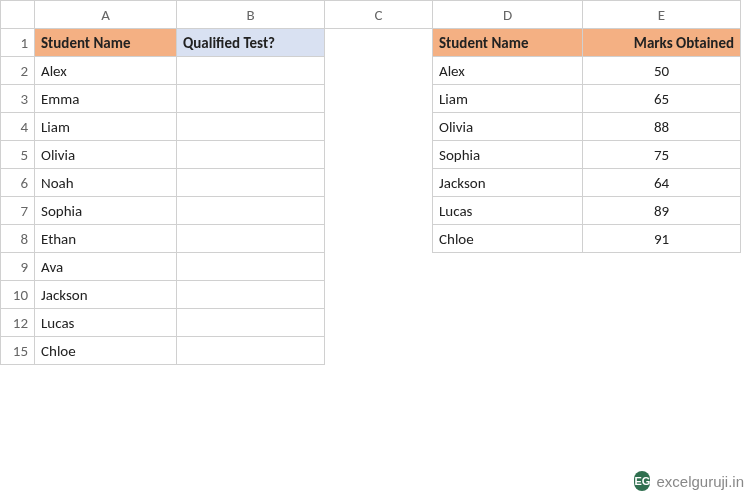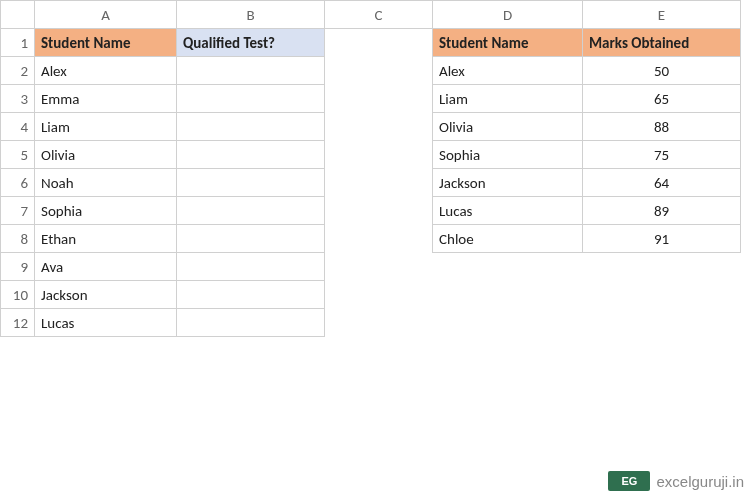--- a/index.html
+++ b/index.html
@@ -32,45 +32,45 @@
     text-align: center;
     border: 1px solid #d0d0d0;
   }
   .sheet .rowhead { width: 34px; text-align: right; padding-right: 6px; }
   .colA { width: 142px; }
   .colB { width: 148px; }
   .colC { width: 108px; }
   .colD { width: 150px; }
   .colE { width: 158px; }
   .hdr-orange { background: #f4b083 !important; font-weight: bold; text-align: left; }
-  .hdr-orange.center { text-align: left; }
+  .hdr-orange.center { text-align: right; }
   .hdr-blue { background: #d9e1f2 !important; font-weight: bold; text-align: left; }
   .center { text-align: center; }
   .noborder { border: none !important; background: #fff; }
   .watermark {
     position: absolute;
     right: 12px;
     bottom: 10px;
     font-size: 15px;
     color: #888;
     display: flex;
     align-items: center;
     gap: 6px;
     font-family: Arial, sans-serif;
   }
   .watermark .logo {
-    width: 42px; height: 20px;
+    width: 16px; height: 20px;
     background: #2f6f4f;
     color: #fff;
     font-size: 11px;
     font-weight: bold;
     display: flex;
     align-items: center;
     justify-content: center;
-    border-radius: 2px;
+    border-radius: 10px;
   }
 </style>
 </head>
 <body>
 
 <table class="sheet">
   <colgroup>
     <col class="rowhead-col">
     <col class="colA">
       <col class="colB">
@@ -170,19 +170,27 @@
         <td class="noborder"></td>
       </tr>
       <tr>
         <th class="rowhead">12</th>
         <td>Lucas</td>
         <td></td>
         <td class="noborder"></td>
         <td class="noborder"></td>
         <td class="noborder"></td>
       </tr>
+      <tr>
+        <th class="rowhead">15</th>
+        <td>Chloe</td>
+        <td></td>
+        <td class="noborder"></td>
+        <td class="noborder"></td>
+        <td class="noborder"></td>
+      </tr>
     </tbody>
 </table>
 
 <div class="watermark">
   <span class="logo">EG</span>
   <span>excelguruji.in</span>
 </div>
 
 </body></html>

